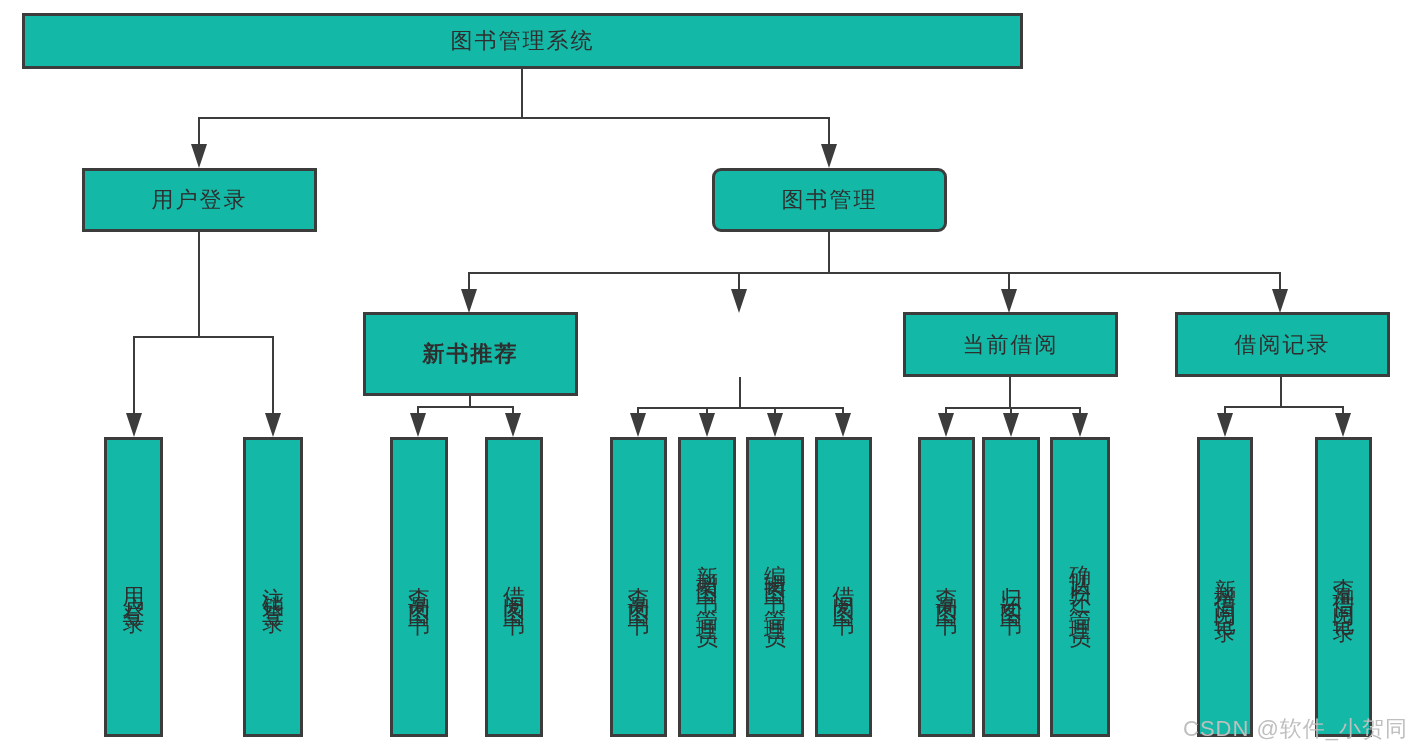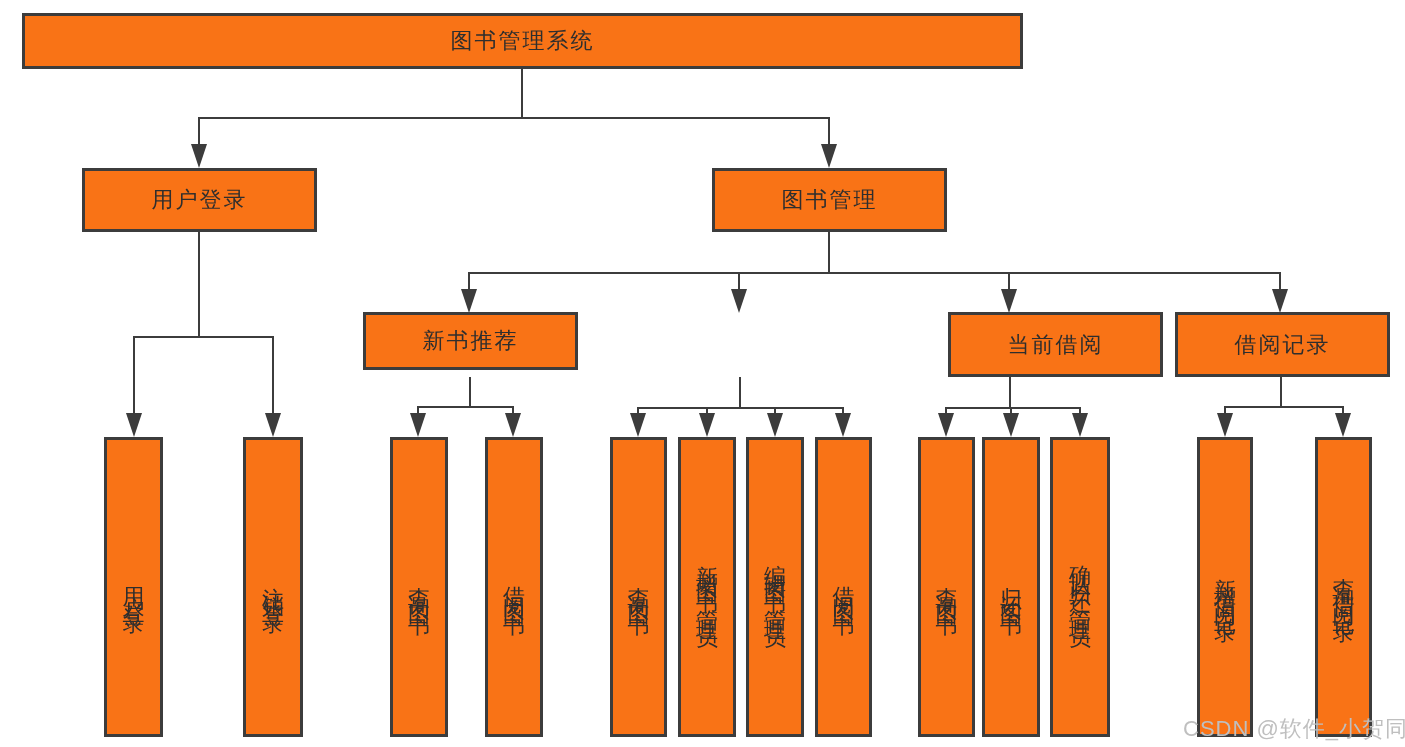--- a/index.html
+++ b/index.html
@@ -8,21 +8,21 @@
     position:relative;
     width:1405px; height:747px;
     background:#ffffff;
     font-family:"Liberation Sans","DejaVu Sans",sans-serif;
     overflow:hidden;
     color:#2b2b2b;
   }
   .box {
     position:absolute;
     border:3px solid #3c3c3c;
-    background:#f97316;
+    background:#14b8a6;
     display:flex; align-items:center; justify-content:center;
     font-size:22px;
     letter-spacing:2px;
     color:#2e2e2e;
     z-index:2;
   }
   .vbox {
     writing-mode:vertical-rl;
     letter-spacing:9px;
     text-align:center;
@@ -58,21 +58,21 @@
   <div class="box" style="left:22px;top:13px;width:1001px;height:56px;">图书管理系统</div>
 
   <div class="line" style="left:521px;top:69px;width:2px;height:48px;"></div>
   <div class="line" style="left:198px;top:117px;width:632px;height:2px;"></div>
   <div class="line" style="left:198px;top:117px;width:2px;height:28px;"></div>
   <div class="line" style="left:828px;top:117px;width:2px;height:28px;"></div>
   <div class="arrow" style="left:191px;top:144px;"></div>
   <div class="arrow" style="left:821px;top:144px;"></div>
 
   <div class="box" style="left:82px;top:168px;width:235px;height:64px;">用户登录</div>
-  <div class="box" style="left:712px;top:168px;width:235px;height:64px;">图书管理</div>
+  <div class="box" style="left:712px;top:168px;width:235px;height:64px;border-radius:9px;">图书管理</div>
 
   <div class="line" style="left:198px;top:232px;width:2px;height:104px;"></div>
   <div class="line" style="left:133px;top:336px;width:141px;height:2px;"></div>
   <div class="line" style="left:133px;top:336px;width:2px;height:77px;"></div>
   <div class="line" style="left:272px;top:336px;width:2px;height:77px;"></div>
   <div class="arrow" style="left:126px;top:413px;"></div>
   <div class="arrow" style="left:265px;top:413px;"></div>
 
   <div class="box vbox" style="left:104px;top:437px;width:59px;height:300px;">用户登录</div>
   <div class="box vbox" style="left:243px;top:437px;width:60px;height:300px;">注销登录</div>
@@ -81,22 +81,22 @@
   <div class="line" style="left:468px;top:272px;width:813px;height:2px;"></div>
   <div class="line" style="left:468px;top:272px;width:2px;height:18px;"></div>
   <div class="line" style="left:738px;top:272px;width:2px;height:18px;"></div>
   <div class="line" style="left:1008px;top:272px;width:2px;height:18px;"></div>
   <div class="line" style="left:1279px;top:272px;width:2px;height:18px;"></div>
   <div class="arrow" style="left:461px;top:289px;"></div>
   <div class="arrow" style="left:731px;top:289px;"></div>
   <div class="arrow" style="left:1001px;top:289px;"></div>
   <div class="arrow" style="left:1272px;top:289px;"></div>
 
-  <div class="box" style="left:363px;top:312px;width:215px;height:58px;">新书推荐</div>
-  <div class="box" style="left:903px;top:312px;width:215px;height:65px;margin-left:45px;">当前借阅</div>
+  <div class="box" style="left:363px;top:312px;width:215px;height:84px;font-weight:bold;">新书推荐</div>
+  <div class="box" style="left:903px;top:312px;width:215px;height:65px;">当前借阅</div>
   <div class="box" style="left:1175px;top:312px;width:215px;height:65px;">借阅记录</div>
 
   <div class="line" style="left:469px;top:377px;width:2px;height:29px;"></div>
   <div class="line" style="left:417px;top:406px;width:97px;height:2px;"></div>
   <div class="line" style="left:417px;top:406px;width:2px;height:7px;"></div>
   <div class="line" style="left:512px;top:406px;width:2px;height:7px;"></div>
   <div class="arrow" style="left:410px;top:413px;"></div>
   <div class="arrow" style="left:505px;top:413px;"></div>
 
   <div class="box vbox" style="left:390px;top:437px;width:58px;height:300px;">查询图书</div>

